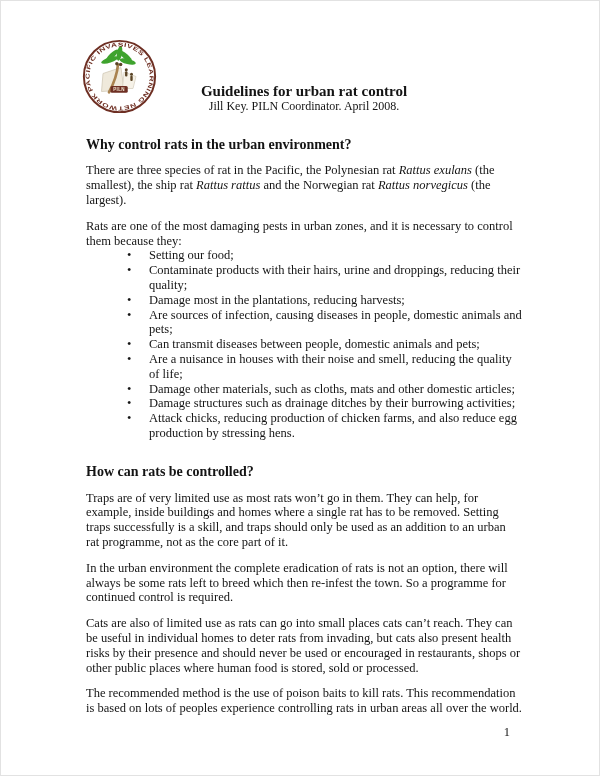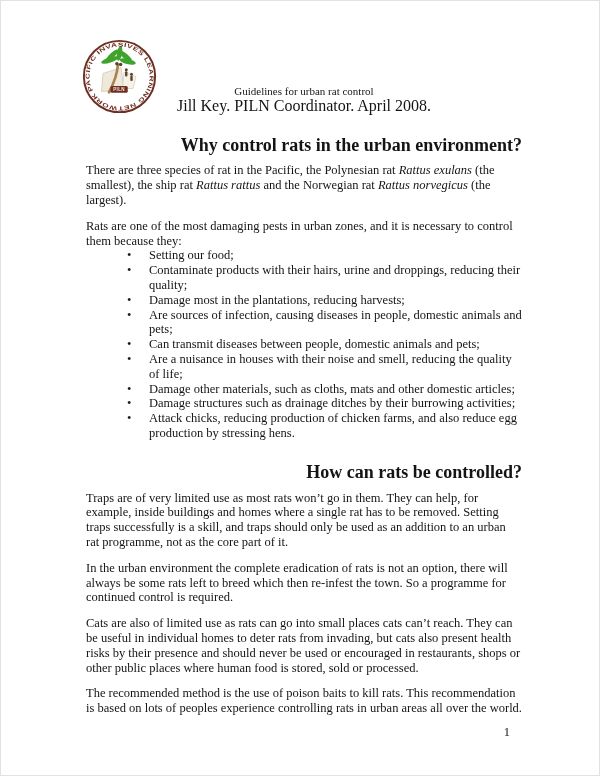--- a/index.html
+++ b/index.html
@@ -15,26 +15,25 @@
   }
   .logo {
     position:absolute; left:81px; top:38px;
     width:75px; height:75px;
   }
   .content {
     position:absolute; left:85px; top:0; width:436px;
     font-size:12.5px; line-height:14.8px;
   }
   .title-block { margin-top:83px; text-align:center; }
-  .doc-title { font-weight:normal; font-size:11px; line-height:14.8px; }
-  .doc-subtitle { font-size:16px; line-height:14.8px; }
+  .doc-title { font-weight:bold; font-size:15px; line-height:14.8px; }
+  .doc-subtitle { font-size:12px; line-height:14.8px; }
   .sec-heading {
-    font-weight:bold; font-size:18px; line-height:14.8px;
+    font-weight:bold; font-size:14px; line-height:14.8px;
     margin-top:24px;
-    text-align:right;
   }
   .para { margin-top:11px; text-align:left; }
   .para i { font-style:italic;margin-top:44px; }
   ul.bullets { list-style:none; margin:0; padding-left:63px; }
   ul.bullets li { position:relative; line-height:14.8px; }
   ul.bullets li::before {
     content:"\2022";
     position:absolute; left:-22px; top:0;
     font-size:12.5px;
   }

